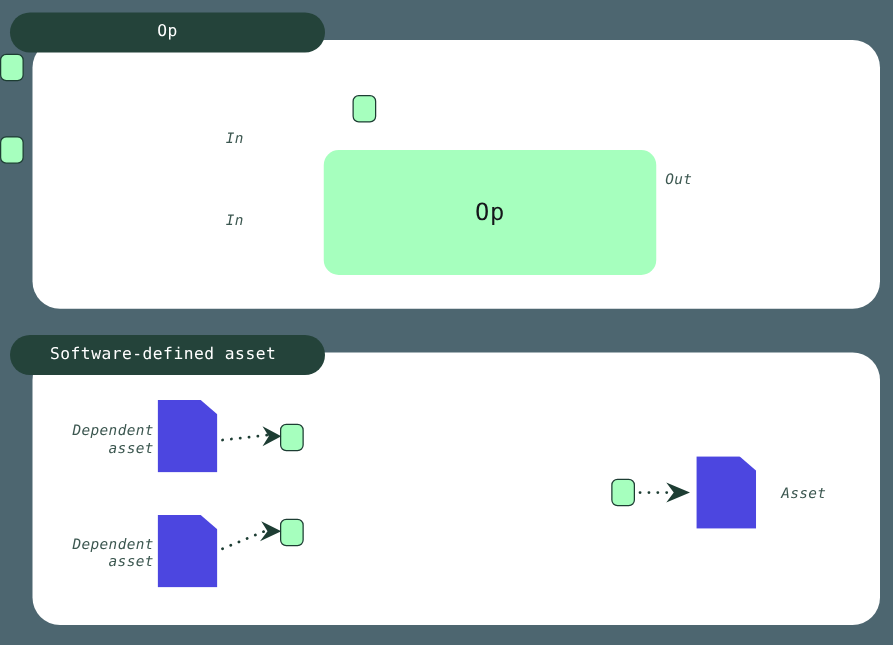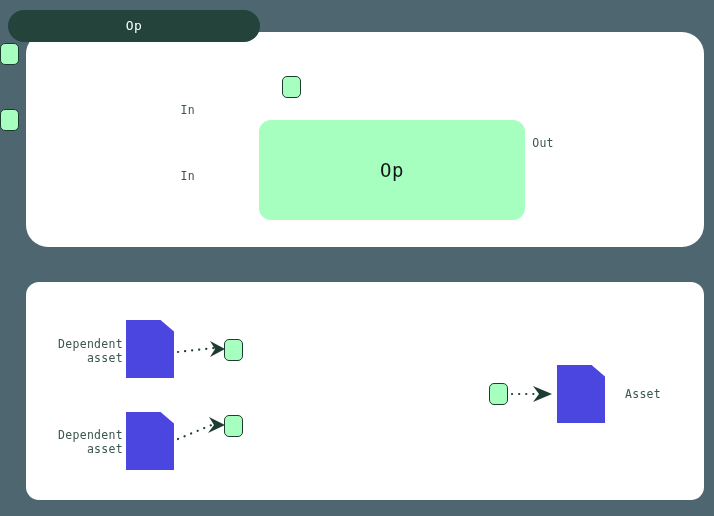--- a/index.html
+++ b/index.html
@@ -21,21 +21,21 @@
     inset: 0;
   }
 
   
   .panel {
     position: absolute;
     background: #ffffff;
     border-radius: 22px;
   }
   #panel-op      { left: 26px; top: 32px;  width: 678px; height: 215px; }
-  #panel-asset   { left: 26px; top: 282px; width: 678px; height: 218px; border-radius: 13px; }
+  #panel-asset   { left: 26px; top: 282px; width: 678px; height: 218px; }
 
   
   .panel-tab {
     position: absolute;
     height: 32px;
     background: #24433a;
     border-radius: 16px;
     color: #ffffff;
     font-size: 13px;
     line-height: 32px;
@@ -81,20 +81,21 @@
   }
 
   
   .slate-label {
     position: absolute;
     font-size: 11.5px;
     color: #3c5750;
     letter-spacing: 0.3px;
     white-space: pre;
     line-height: 14px;
+    font-style: italic;
   }
   .slate-label.right  { text-align: right; }
   .slate-label.left   { text-align: center; }
 
   
   .asset-icon {
     position: absolute;
     width: 48px;
     height: 58px;
     background: #4c46e0;
@@ -166,14 +167,15 @@
       <polygon class="arrow-head" points="507,104 526,112 507,120 513,112"></polygon>
     </svg>
 
     <span class="slate-label right" style="left:19px; top:55px; width:78px;">Dependent
 asset</span>
     <span class="slate-label right" style="left:19px; top:146px; width:78px;">Dependent
 asset</span>
     <span class="slate-label left" style="left:587px; top:105px; width:60px;">Asset</span>
   </div>
 
+  <div class="panel-tab" id="tab-asset">Software-defined asset</div>
 
 </div>
 
 </body></html>

